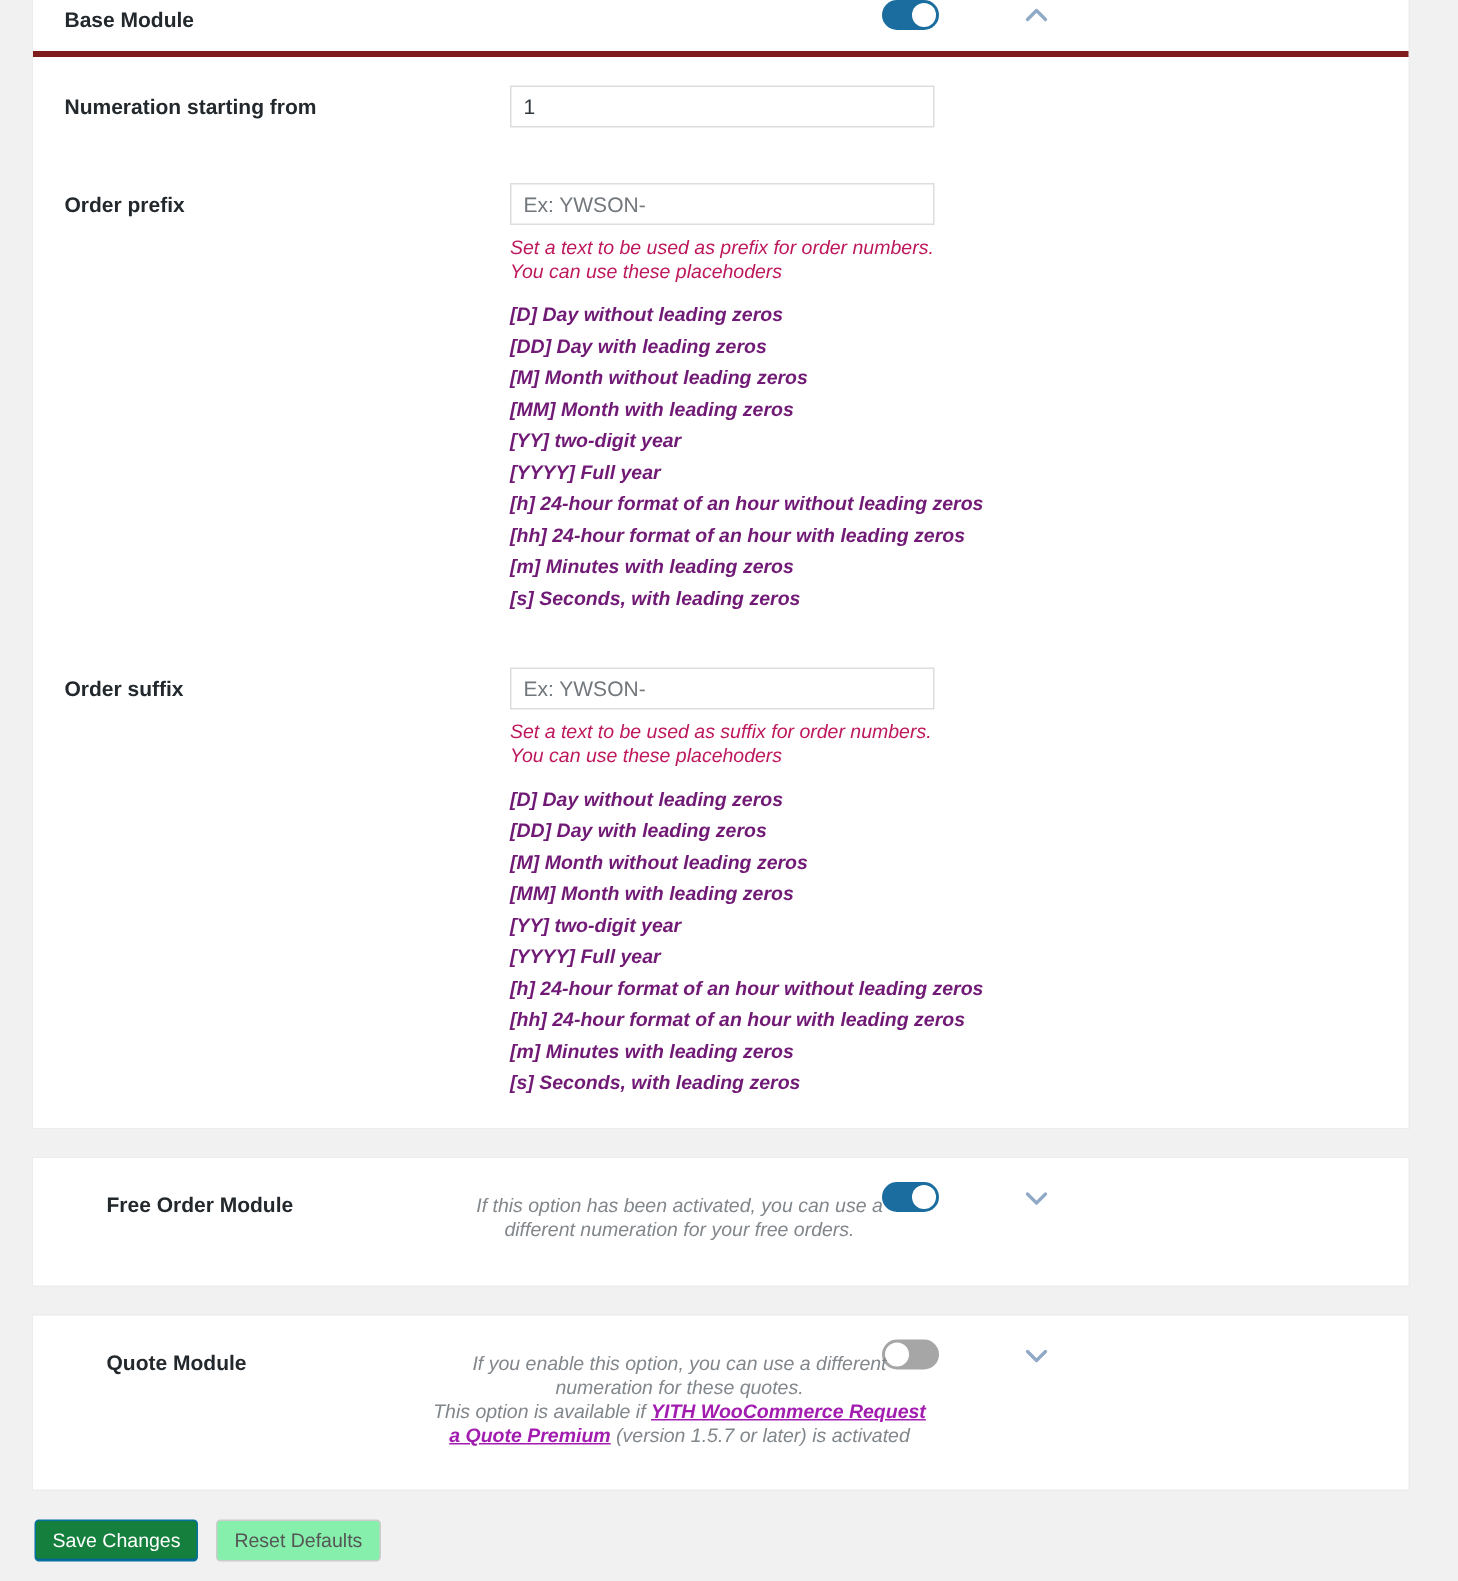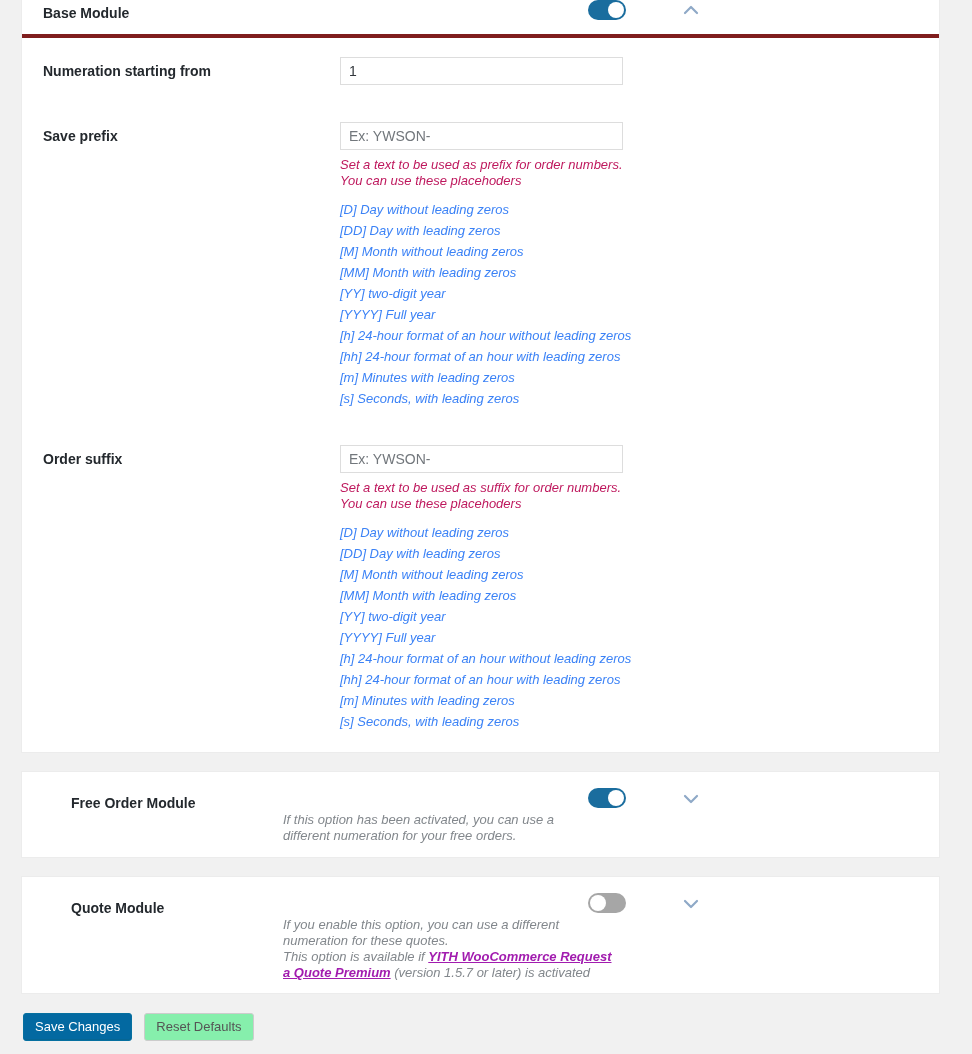--- a/index.html
+++ b/index.html
@@ -95,22 +95,23 @@
     margin-top: 7px;
     font-size: 13px;
     font-style: italic;
     color: #be185d;
     line-height: 16px;
   }
   .ph-list {
     margin-top: 10px;
     font-size: 13px;
     font-style: italic;
-    color: #3b82f6;
+    color: #701a75;
     line-height: 21px;
+    font-weight: bold;
   }
   .panel-base { padding-bottom: 20px; }
 
   
   .module-panel {
     position: relative;
     margin-top: 18px;
   }
   .panel-free  { height: 87px; }
   .panel-quote { height: 118px; }
@@ -118,24 +119,24 @@
     position: absolute;
     left: 21px;
     top: 22px;
     padding-top: 0;
     padding-left: 28px;
   }
   .module-panel .toggle  { top: 16px; }
   .module-panel .chevron { top: 18px; }
   .module-desc {
     position: absolute;
-    top: 40px;
+    top: 24px;
     right: 316px;
     width: 340px;
-    text-align: left;
+    text-align: center;
     font-size: 13px;
     font-style: italic;
     color: #82878c;
     line-height: 16px;
   }
   .module-desc a {
     color: #a21caf;
     text-decoration: underline;
     font-weight: bold;
     cursor: pointer;
@@ -150,21 +151,21 @@
   .btn {
     height: 28px;
     font-family: "Liberation Sans", sans-serif;
     font-size: 13px;
     line-height: 26px;
     padding: 0 11px;
     border-radius: 3px;
     cursor: pointer;
   }
   .btn-primary {
-    background: #0369a1;
+    background: #15803d;
     border: 1px solid #0670a0;
     color: #ffffff;
     box-shadow: inset 0 -1px 0 #066694;
   }
   .btn-secondary {
     background: #86efac;
     border: 1px solid #cccccc;
     color: #555555;
   }
 </style>
@@ -186,21 +187,21 @@
   </div>
 
   <div class="field-row row-numeration">
     <span class="label">Numeration starting from</span>
     <div class="field-col">
       <input class="text-input" type="text" value="1" style="">
     </div>
   </div>
 
   <div class="field-row row-prefix">
-    <span class="label">Save prefix</span>
+    <span class="label">Order prefix</span>
     <div class="field-col">
       <input class="text-input" type="text" placeholder="Ex: YWSON-" style="">
       <div class="desc">
         <div>Set a text to be used as prefix for order numbers.</div>
         <div>You can use these placehoders</div>
       </div>
       <div class="ph-list">
         <div>[D] Day without leading zeros</div>
         <div>[DD] Day with leading zeros</div>
         <div>[M] Month without leading zeros</div>

